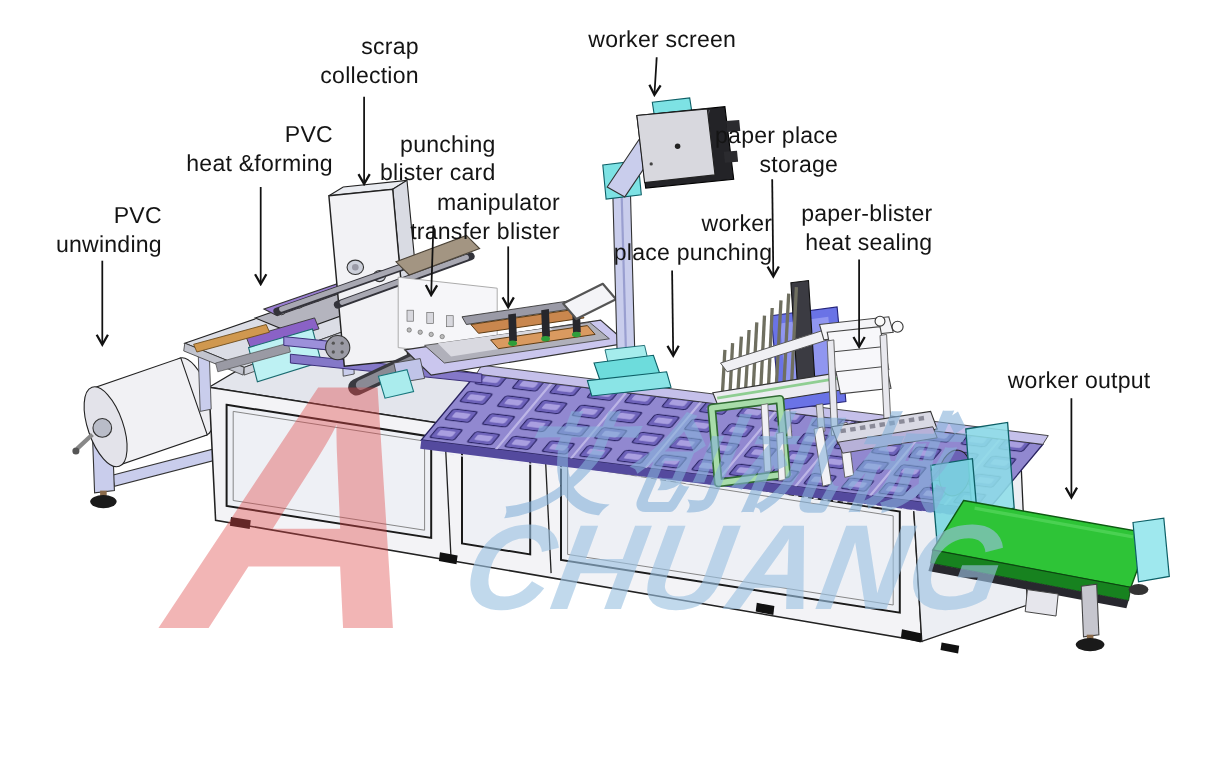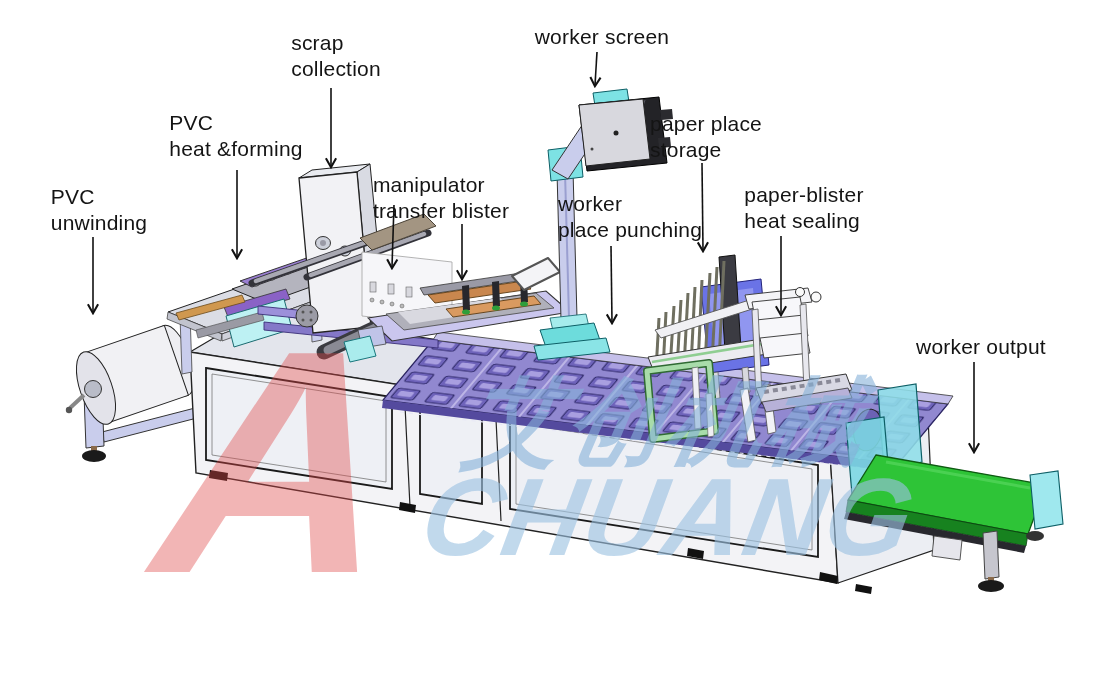--- a/index.html
+++ b/index.html
@@ -9,30 +9,30 @@
   .machine{z-index:1;}
   .wm{position:absolute;font-weight:bold;font-style:italic;z-index:2;pointer-events:none;
       font-family:"Liberation Sans",sans-serif;white-space:nowrap;}
   .wm-a{left:162px;top:338px;font-size:318px;line-height:0.78;color:#e04848;opacity:0.40;
         transform:skewX(-6deg);}
   .wm-cn{left:468px;top:374px;font-size:96px;line-height:1;color:#86b2da;opacity:0.60;
         transform:skewX(-10deg);letter-spacing:4px;}
   .wm-en{left:424px;top:462px;font-size:110px;line-height:1;color:#9cc2e2;opacity:0.62;
         transform:skewX(-10deg);letter-spacing:1px;}
   .lbl{position:absolute;z-index:3;font-size:21px;line-height:26px;color:#141414;
-       text-align:left;white-space:pre-line;transform:translateX(-50%);letter-spacing:0.2px;}
+       text-align:right;white-space:pre-line;transform:translateX(-50%);letter-spacing:0.2px;}
   #lbl-0{left:99px;top:184px;}   
   #lbl-1{left:236px;top:110px;}  
   #lbl-2{left:336px;top:30px;}   
   #lbl-3{left:398px;top:119px;}  
   #lbl-4{left:441px;top:172px;}  
   #lbl-5{left:602px;top:24px;}   
   #lbl-6{left:706px;top:111px;}  
   #lbl-7{left:630px;top:191px;}  
-  #lbl-8{left:788px;top:182px;margin-left:16px;}  
+  #lbl-8{left:788px;top:182px;}  
   #lbl-9{left:981px;top:334px;}  
   .arrows{z-index:3;pointer-events:none;}
 </style>
 </head>
 <body>
 
 <div class="stage">
 
   <svg class="machine" width="1112" height="688" viewBox="0 0 1112 688">
     <defs>
@@ -247,20 +247,22 @@
   <div class="wm wm-a">A</div>
   <div class="wm wm-cn">艾创机械</div>
   <div class="wm wm-en">CHUANG</div>
 
   <div class="lbl" id="lbl-0">PVC
 unwinding</div>
   <div class="lbl" id="lbl-1">PVC
 heat &amp;forming</div>
   <div class="lbl" id="lbl-2">scrap
 collection</div>
+  <div class="lbl" id="lbl-3">punching
+blister card</div>
   <div class="lbl" id="lbl-4">manipulator
 transfer blister</div>
   <div class="lbl" id="lbl-5">worker screen</div>
   <div class="lbl" id="lbl-6">paper place
 storage</div>
   <div class="lbl" id="lbl-7">worker
 place punching</div>
   <div class="lbl" id="lbl-8">paper-blister
 heat sealing</div>
   <div class="lbl" id="lbl-9">worker output</div>

